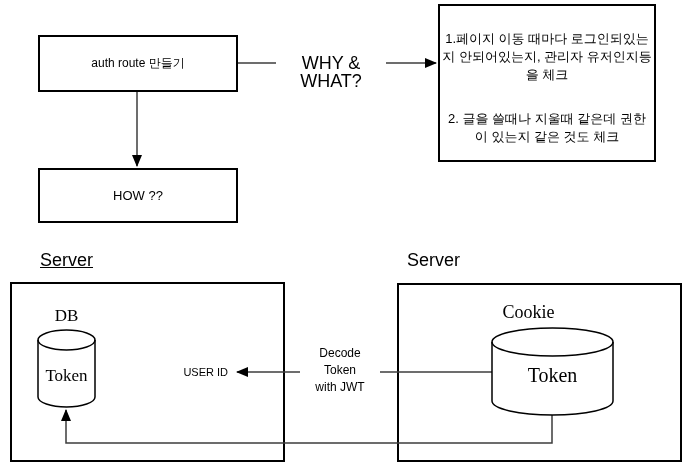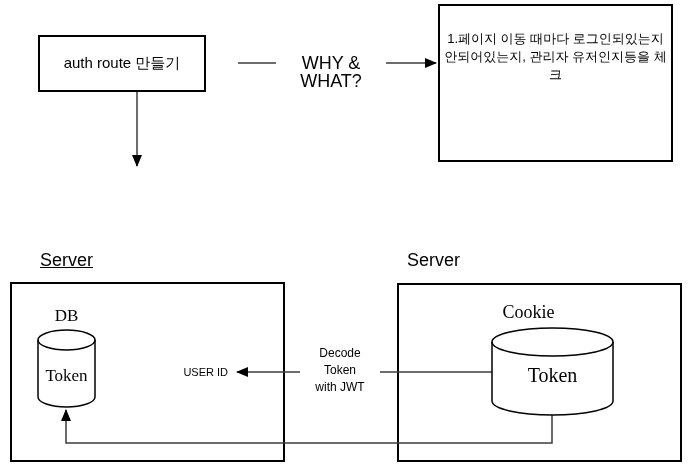--- a/index.html
+++ b/index.html
@@ -12,24 +12,24 @@
     overflow:hidden;
   }
   .node{
     position:absolute;
     box-sizing:border-box;
     border:2px solid #000000;
     background:#ffffff;
     display:flex;align-items:center;justify-content:center;
     text-align:center;
   }
-  .auth-box{left:38px;top:35px;width:168px;height:57px;font-size:15px;}
+  .auth-box{left:38px;top:35px;width:200px;height:57px;font-size:12px;}
   .how-box{left:38px;top:168px;width:200px;height:55px;font-size:13px;}
   .note-box{
-    left:438px;top:4px;width:235px;height:158px;
+    left:438px;top:4px;width:218px;height:158px;
     font-size:13px;line-height:18px;
     display:block;padding:24px 2px 0 2px;
   }
   .note-box .para{margin:0 0 26px 0;text-align:center;}
   .big-box{background:transparent;border:2px solid #000000;position:absolute;box-sizing:border-box;}
   .server-box{left:10px;top:282px;width:275px;height:180px;}
   .client-box{left:397px;top:283px;width:285px;height:179px;}
   .section-label{position:absolute;font-size:18px;}
   .server-label{left:40px;top:250px;text-decoration:underline;}
   .client-label{left:407px;top:250px;}
@@ -53,22 +53,26 @@
 <body>
 
 <div class="canvas">
 
   <div class="node auth-box">
     <span>auth route 만들기</span>
   </div>
 
   <div class="node note-box">
     <p class="para">1.페이지 이동 때마다 로그인되있는지 안되어있는지, 관리자 유저인지등을 체크</p>
+    <p class="para">2. 글을 쓸때나 지울때 같은데 권한이 있는지 같은 것도 체크</p>
   </div>
 
+  <div class="node how-box">
+    <span>HOW ??</span>
+  </div>
 
   <div class="section-label server-label">Server</div>
   <div class="big-box server-box"></div>
 
   <div class="section-label client-label">Server</div>
   <div class="big-box client-box"></div>
 
   <svg class="wires" viewBox="0 0 690 470">
     <defs>
       <marker id="arrow" markerUnits="userSpaceOnUse" markerWidth="12" markerHeight="10" viewBox="0 0 12 10" refX="11" refY="5" orient="auto">

